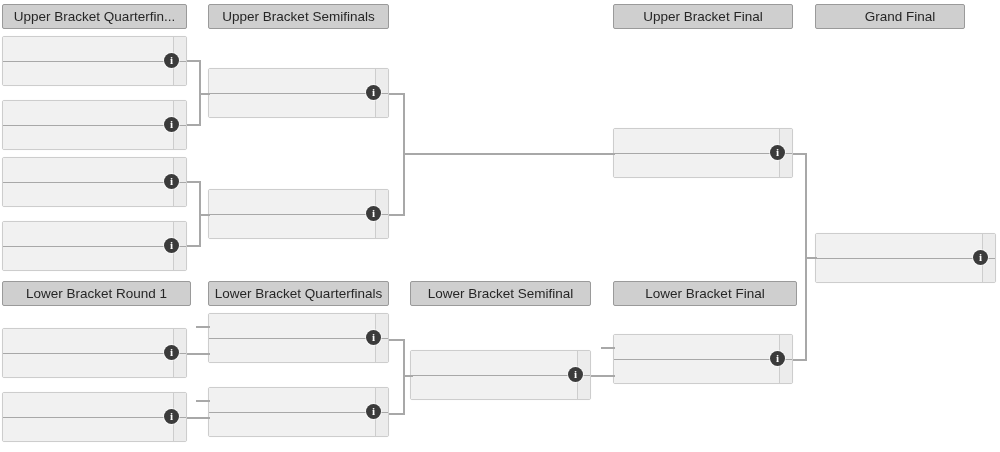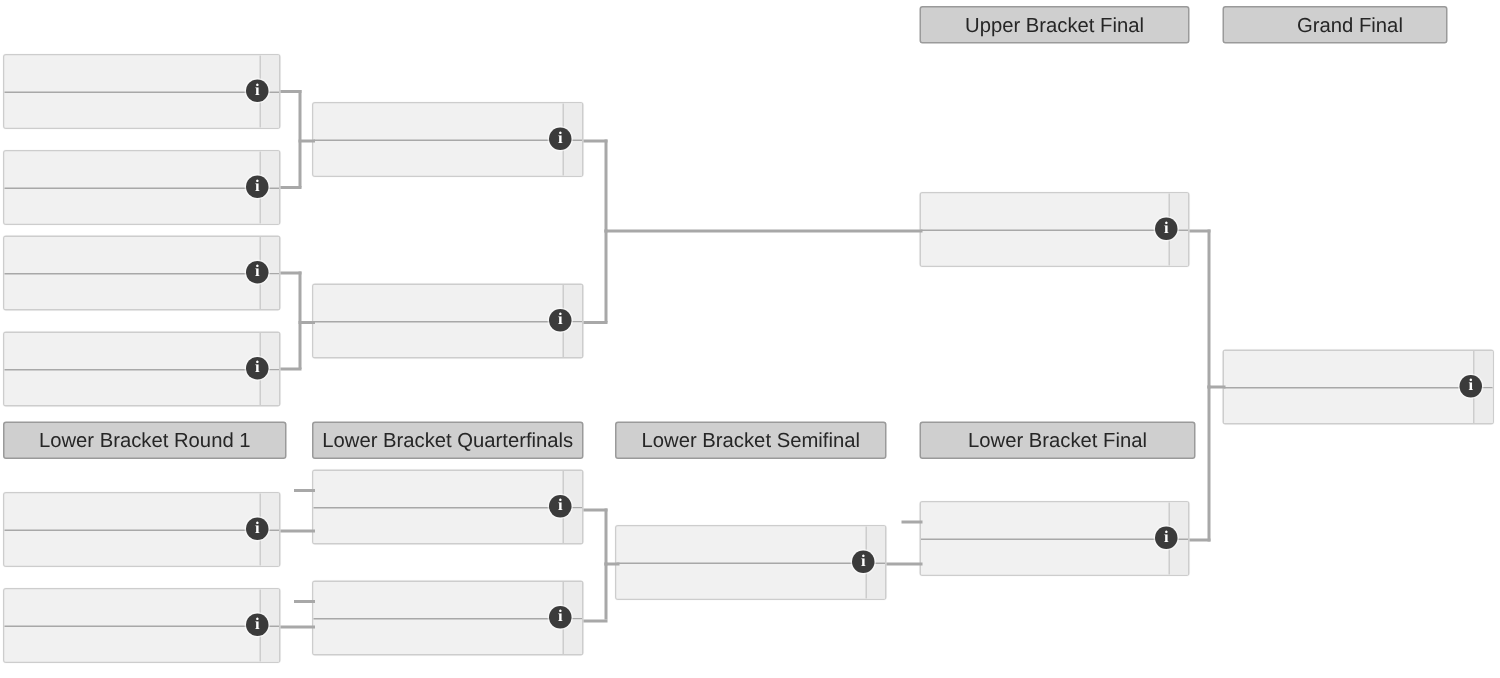--- a/index.html
+++ b/index.html
@@ -118,20 +118,22 @@
     z-index: 1;
   }
   .conn.h { height: 2px; }
   .conn.v { width: 2px; }
 </style>
 </head>
 <body>
 
 <div id="bracket-root">
 
+<div class="round-header" style="left: 2px; top: 4px; width: 185px;">Upper Bracket Quarterfin...</div>
+    <div class="round-header" style="left: 208px; top: 4px; width: 181px;">Upper Bracket Semifinals</div>
     <div class="round-header" style="left: 613px; top: 4px; width: 180px;">Upper Bracket Final</div>
     <div class="round-header" style="left: 815px; top: 4px; width: 150px; padding-left: 24px;">Grand Final</div>
     <div class="round-header" style="left: 2px; top: 281px; width: 189px;">Lower Bracket Round 1</div>
     <div class="round-header" style="left: 410px; top: 281px; width: 181px;">Lower Bracket Semifinal</div>
     <div class="round-header" style="left: 208px; top: 281px; width: 181px;">Lower Bracket Quarterfinals</div>
     <div class="round-header" style="left: 613px; top: 281px; width: 184px;">Lower Bracket Final</div>
     <div class="match" style="left: 2px; top: 36px; width: 185px; height: 50px;">
       <div class="slot top">
         <div class="name" style="right: 21px;"></div>
         <div class="score" style="left: 170px; width: 13px;"></div>

